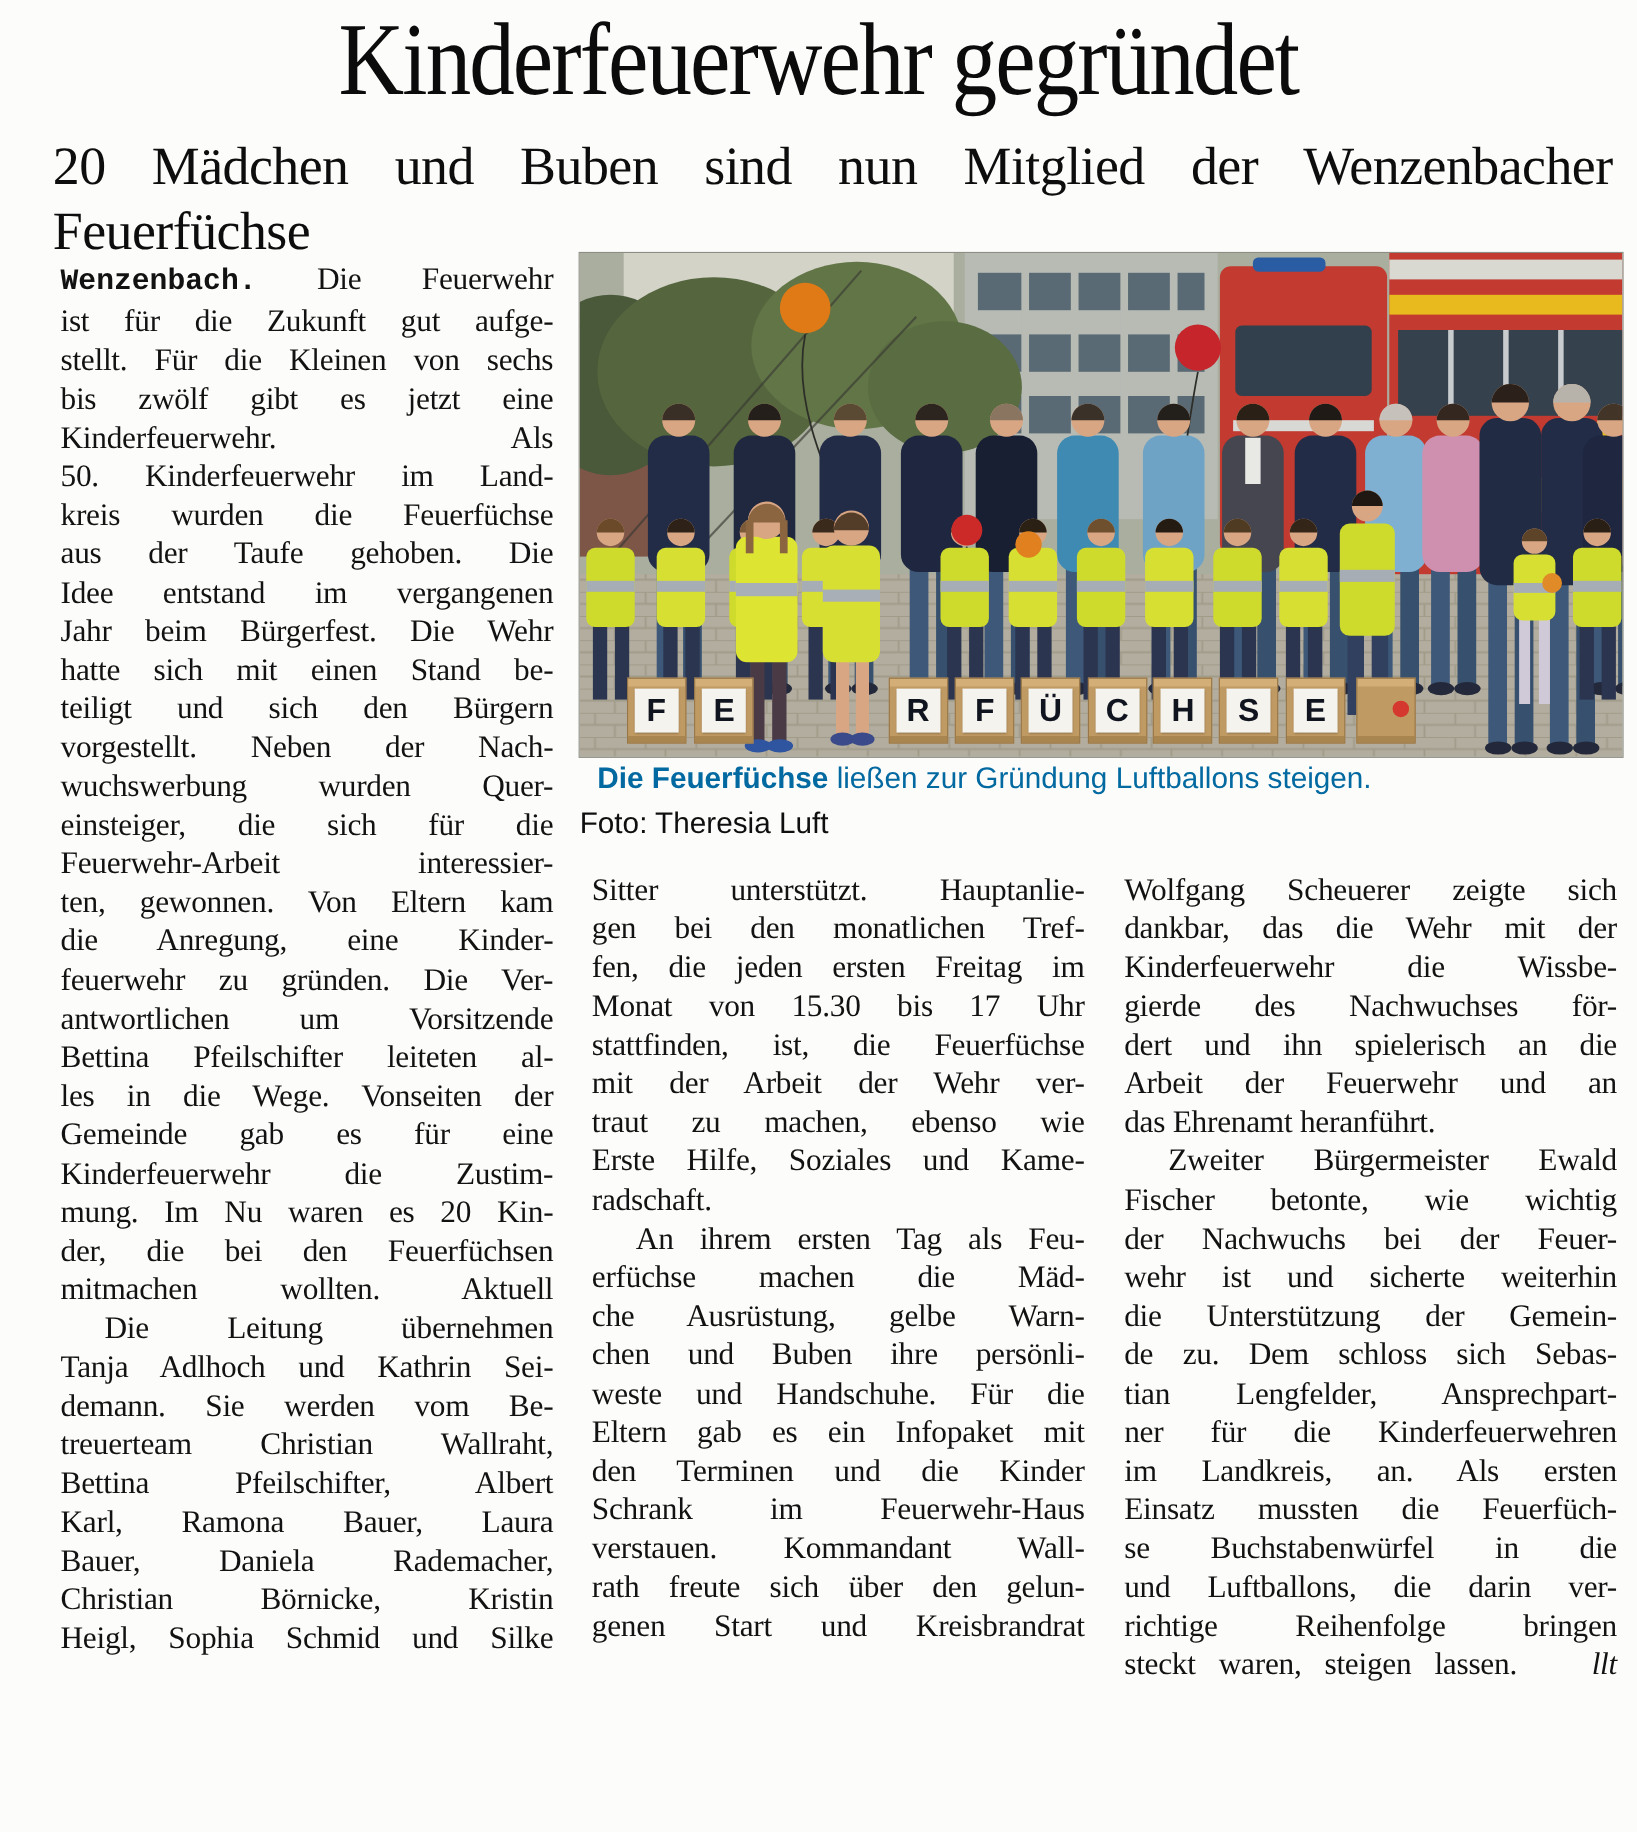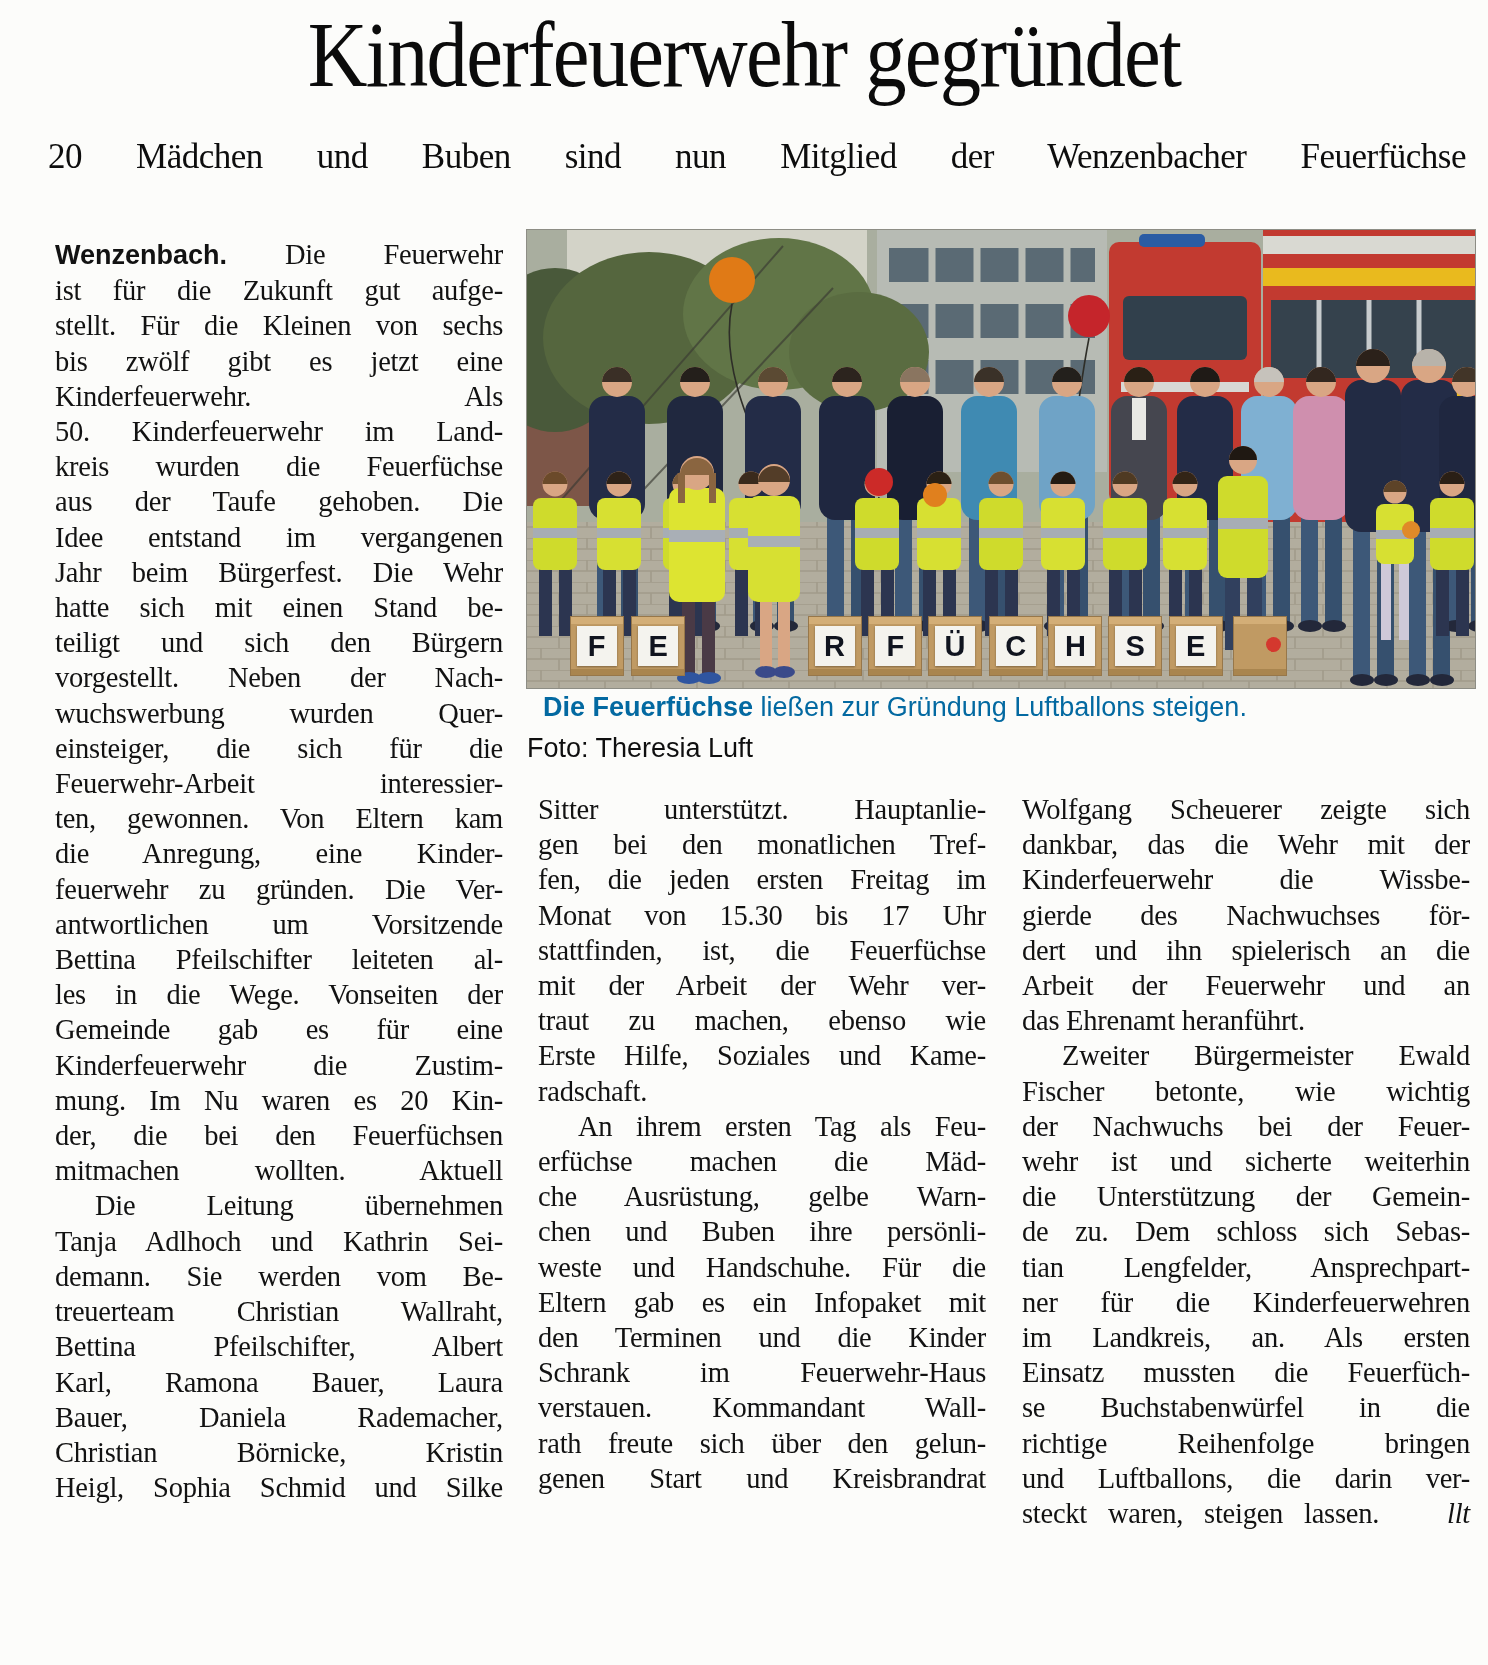--- a/index.html
+++ b/index.html
@@ -6,32 +6,32 @@
   body{
     width:1488px;height:1665px;position:relative;background:#fcfcfa;
     font-family:"Liberation Serif",serif;color:#121212;overflow:hidden;
   }
   .headline{
     position:absolute;top:0px;left:0;width:1488px;text-align:center;
     font-size:94px;line-height:1.16;color:#0b0b0b;font-weight:normal;
     transform:scaleX(0.88);transform-origin:50% 50%;letter-spacing:-2px;margin:0;
   }
   .subheadline{
-    position:absolute;top:136px;left:48px;width:1418px;
-    font-size:35px;line-height:1.2;color:#0d0d0d;
+    position:absolute;top:122px;left:48px;width:1418px;
+    font-size:49px;line-height:1.2;color:#0d0d0d;
     text-align:justify;text-align-last:justify;letter-spacing:-0.5px;
   }
   .col{position:absolute;width:448px;font-size:28.5px;line-height:35.2px;letter-spacing:-0.25px;}
   #col0{left:55px;top:237px;}
   #col1{left:538px;top:792px;}
   #col2{left:1022px;top:792px;}
   .line{text-align:justify;text-align-last:justify;white-space:normal;}
   .line.flush{text-align-last:left;}
   .line.ind{text-indent:40px;}
-  .leadin{font-family:Liberation Sans, sans-serif;font-weight:bold;font-size:27px;letter-spacing:0;}
+  .leadin{font-family:Liberation Mono, monospace;font-weight:bold;font-size:27px;letter-spacing:0;}
   .line em{margin-left:47px;}
   .photo{
     position:absolute;left:527px;top:230px;width:948px;height:458px;
     background:#aab0a0;overflow:hidden;outline:1px solid #8d8d85;
   }
   .photo svg{position:absolute;left:0;top:0;width:100%;height:100%;display:block;}
   #cubes{position:absolute;left:0;top:0;width:100%;height:100%;}
   .cube{
     position:absolute;bottom:12px;width:52px;height:58px;background:#c09a63;
     border:1px solid #97library774a;border:1px solid #97774a;box-shadow:inset 0 7px 0 #d3ae77, inset 0 -6px 0 #a9854f;
@@ -524,16 +524,16 @@
     <div class="line">Fischer betonte, wie wichtig</div>
     <div class="line">der Nachwuchs bei der Feuer-</div>
     <div class="line">wehr ist und sicherte weiterhin</div>
     <div class="line">die Unterstützung der Gemein-</div>
     <div class="line">de zu. Dem schloss sich Sebas-</div>
     <div class="line">tian Lengfelder, Ansprechpart-</div>
     <div class="line">ner für die Kinderfeuerwehren</div>
     <div class="line">im Landkreis, an. Als ersten</div>
     <div class="line">Einsatz mussten die Feuerfüch-</div>
     <div class="line">se Buchstabenwürfel in die</div>
+    <div class="line">und Luftballons, die darin ver-</div>
     <div class="line">richtige Reihenfolge bringen</div>
-    <div class="line">und Luftballons, die darin ver-</div>
     <div class="line">steckt waren, steigen lassen. <em>llt</em></div>
   </div>
 
 </body></html>

